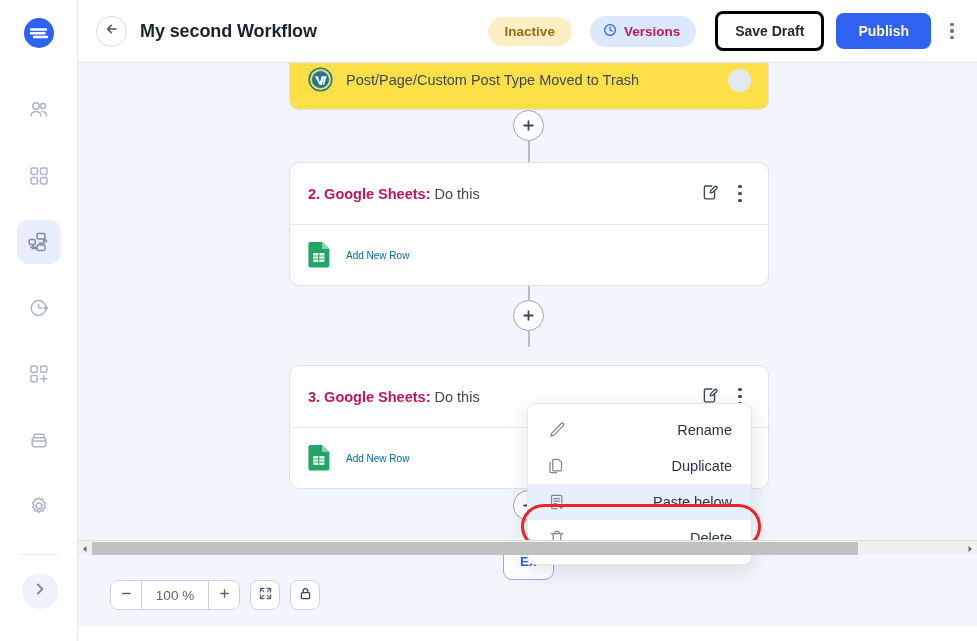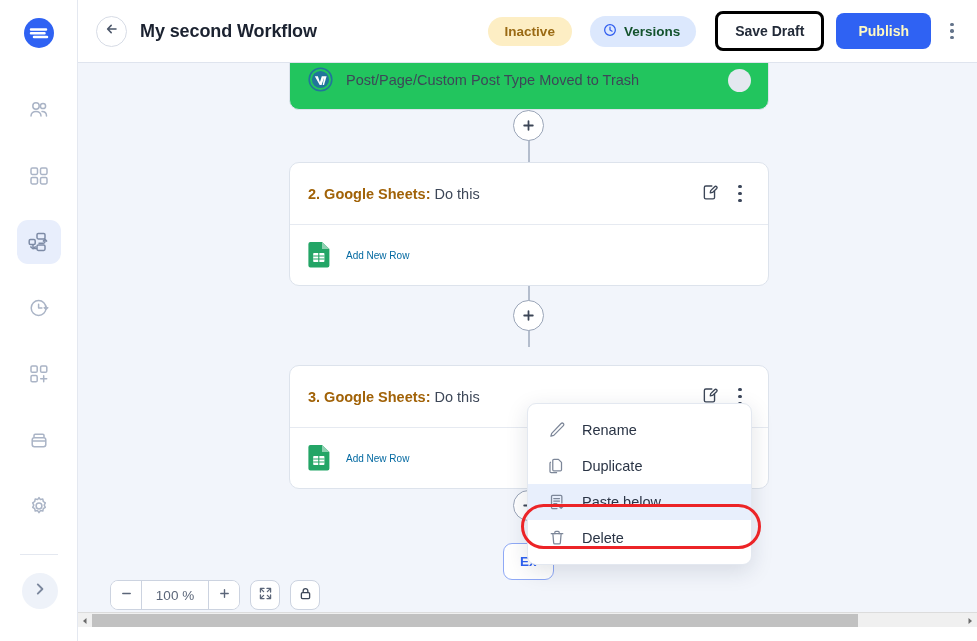--- a/index.html
+++ b/index.html
@@ -2,21 +2,21 @@
 <html><head>
 <meta charset="utf-8">
 <style>
   * { box-sizing: border-box; margin: 0; padding: 0; }
   html, body {
     width: 977px; height: 641px;
     font-family: "Liberation Sans", sans-serif;
     background: #ffffff;
     overflow: hidden;
   }
-  #app { position: relative; width: 977px; height: 627px; text-decoration: underline; }
+  #app { position: relative; width: 977px; height: 555px; text-decoration: underline; }
 
   
   .rail {
     position: absolute; left: 0; top: 0;
     width: 78px; height: 641px;
     background: #ffffff;
     border-right: 1px solid #e4e8f0;
     display: flex; flex-direction: column; align-items: center;
   }
   .rail-logo { margin-top: 16px; width: 34px; height: 34px; }
@@ -60,21 +60,21 @@
     white-space: nowrap;
   }
   .hdr-spacer { flex: 1 1 auto; }
   .pill-inactive {
     background: #fdeec4; color: #9a6a14;
     font-size: 13.5px; font-weight: 700;
     padding: 7px 17px; border-radius: 18px;
     margin-right: 18px; cursor: pointer; white-space: nowrap;
   }
   .pill-versions {
-    background: #dce8fd; color: #14532d;
+    background: #dce8fd; color: #be185d;
     font-size: 13.5px; font-weight: 700;
     padding: 7px 16px 7px 13px; border-radius: 18px;
     display: flex; align-items: center; gap: 7px;
     margin-right: 19px; cursor: pointer; white-space: nowrap;
   }
   .btn-draft {
     background: #fff; color: #222a38;
     border: 3px solid #000000; border-radius: 8px;
     font-size: 14px; font-weight: 700;
     padding: 9px 17px; cursor: pointer;
@@ -114,34 +114,34 @@
     border: 1px solid #dde3ec;
     border-radius: 10px;
     z-index: 4;
   }
   .node-head {
     height: 62px; display: flex; align-items: center;
     padding: 0 17px 0 18px;
     border-bottom: 1px solid #e6eaf1;
   }
   .node-title { font-size: 14.5px; color: #3d4758; white-space: nowrap; }
-  .node-title b { font-weight: 700; color: #a16207; }
+  .node-title b { font-weight: 700; color: #be185d; }
   .node-head-spacer { flex: 1 1 auto; }
   .icon-btn { cursor: pointer; display: flex; align-items: center; justify-content: center; }
   .node-dots { width: 22px; height: 22px; display: flex; flex-direction: column; align-items: center; justify-content: center; gap: 3.5px; cursor: pointer; margin-left: 9px; }
   .node-dots i { width: 3.6px; height: 3.6px; background: #3b465a; border-radius: 50%; display: block; }
   .node-body { height: 60px; display: flex; align-items: center; padding: 0 18px; gap: 15px; }
   .gs-icon { width: 23px; height: 26px; flex: 0 0 auto; }
   .node-action { font-size: 10px; color: #0369a1; }
 
   
   .node-top {
     position: absolute; left: 211px; top: -41px;
     width: 480px; height: 88px;
-    background: #22c55e; border: 1px solid #dde3ec;
+    background: #fde047; border: 1px solid #dde3ec;
     border-radius: 10px; z-index: 4;
     display: flex; align-items: flex-end;
     padding: 0 17px 16px 18px;
   }
   .wp-row { display: flex; align-items: center; gap: 15px; width: 100%; }
   .wp-title { font-size: 14.5px; color: #3d4758; white-space: nowrap; }
   .wp-badge { width: 23px; height: 23px; border-radius: 50%; background: #e4e8f0; margin-left: auto; display:flex; align-items:center; justify-content:center;}
 
   
   .explore-btn {
@@ -162,20 +162,21 @@
     border-radius: 9px;
     box-shadow: 0 6px 22px rgba(25,35,60,0.13);
     padding: 8px 0;
     z-index: 30;
   }
   .ctx-item {
     height: 36px; display: flex; align-items: center;
     gap: 16px; padding: 0 19px;
     font-size: 14.5px; color: #2a3445; font-weight: 500;
     cursor: pointer;
+    justify-content: space-between;
   }
   .ctx-item.selected { background: #e8effc; }
   .ctx-ico { width: 19px; height: 19px; flex: 0 0 auto; display: flex; align-items: center; justify-content: center; }
 
   .annot {
     position: absolute; left: 443px; top: 441px;
     width: 240px; height: 45px;
     border: 3.5px solid #ec2427;
     border-radius: 23px;
     z-index: 35; pointer-events: none;

